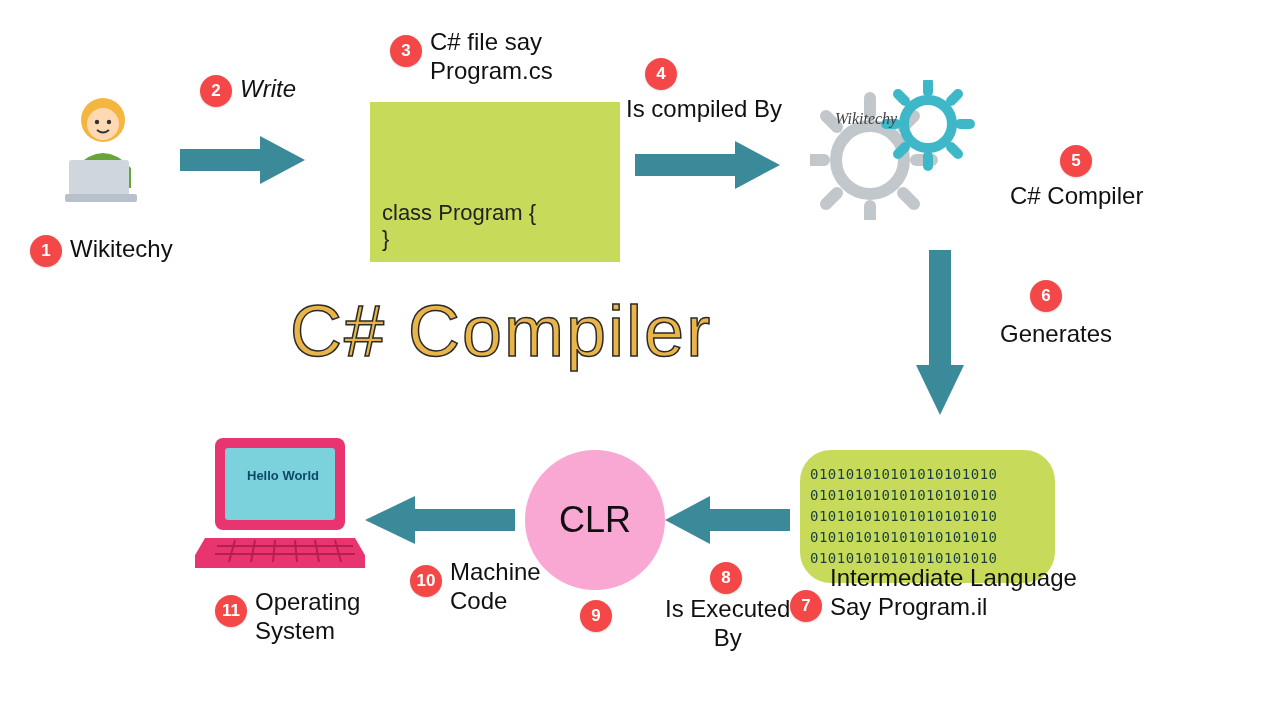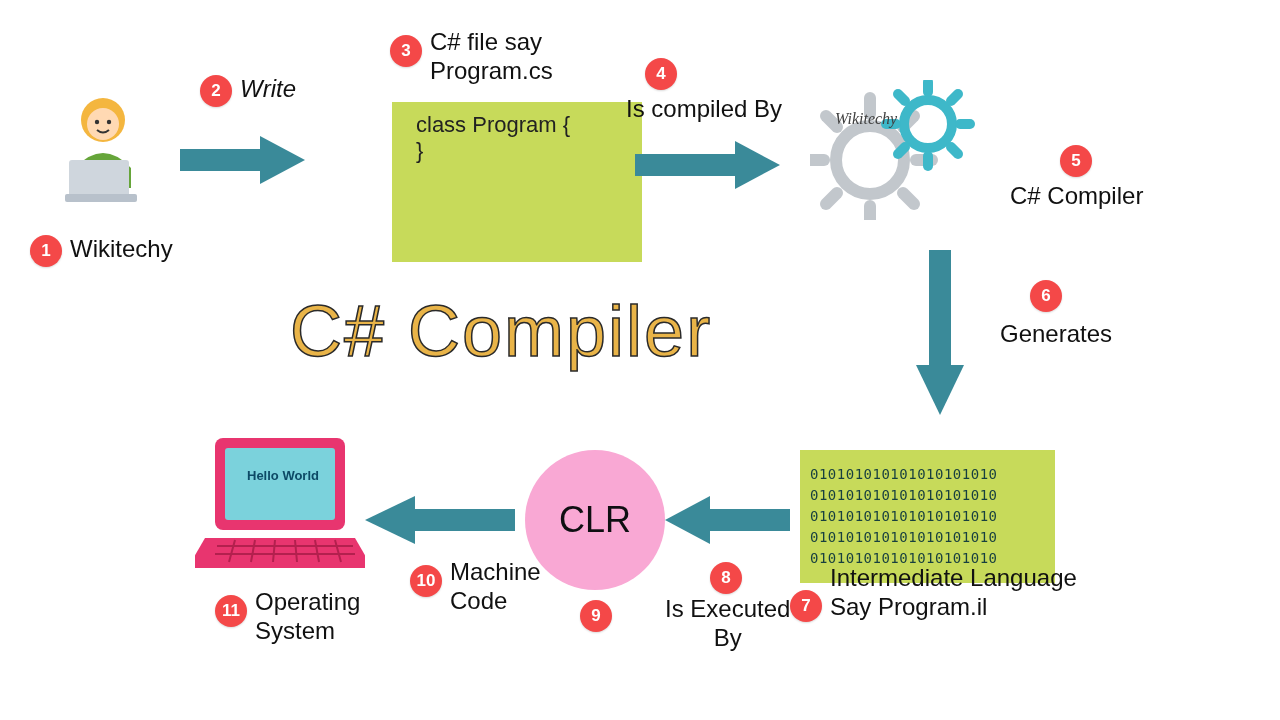--- a/index.html
+++ b/index.html
@@ -34,31 +34,32 @@
     font-size: 72px;
     font-weight: 400;
     color: #e9b448;
     -webkit-text-stroke: 1.5px #2a2a2a;
     letter-spacing: 2px;
   }
   .codebox {
     background: #c7da5a;
     color: #222;
     font-size: 22px;
-    padding: 10px 24px;
-    display: flex; flex-direction: column; justify-content: flex-start; margin-left: 22px;
+    padding: 10px 12px;
+    display: flex; flex-direction: column; justify-content: flex-end;
   }
   .ilbox {
     background: #c7da5a;
     color: #173f3f;
     font-family: "Consolas", monospace;
     font-size: 14px;
     letter-spacing: 0.5px;
     padding: 14px 10px;
     line-height: 1.5;
+    border-radius: 31px;
   }
   .clr {
     width: 140px; height: 140px;
     border-radius: 50%;
     background: #f9a8d4;
     display: flex; align-items: center; justify-content: center;
     font-size: 36px;
     color: #0f0f12;
     font-weight: 400;
   }

